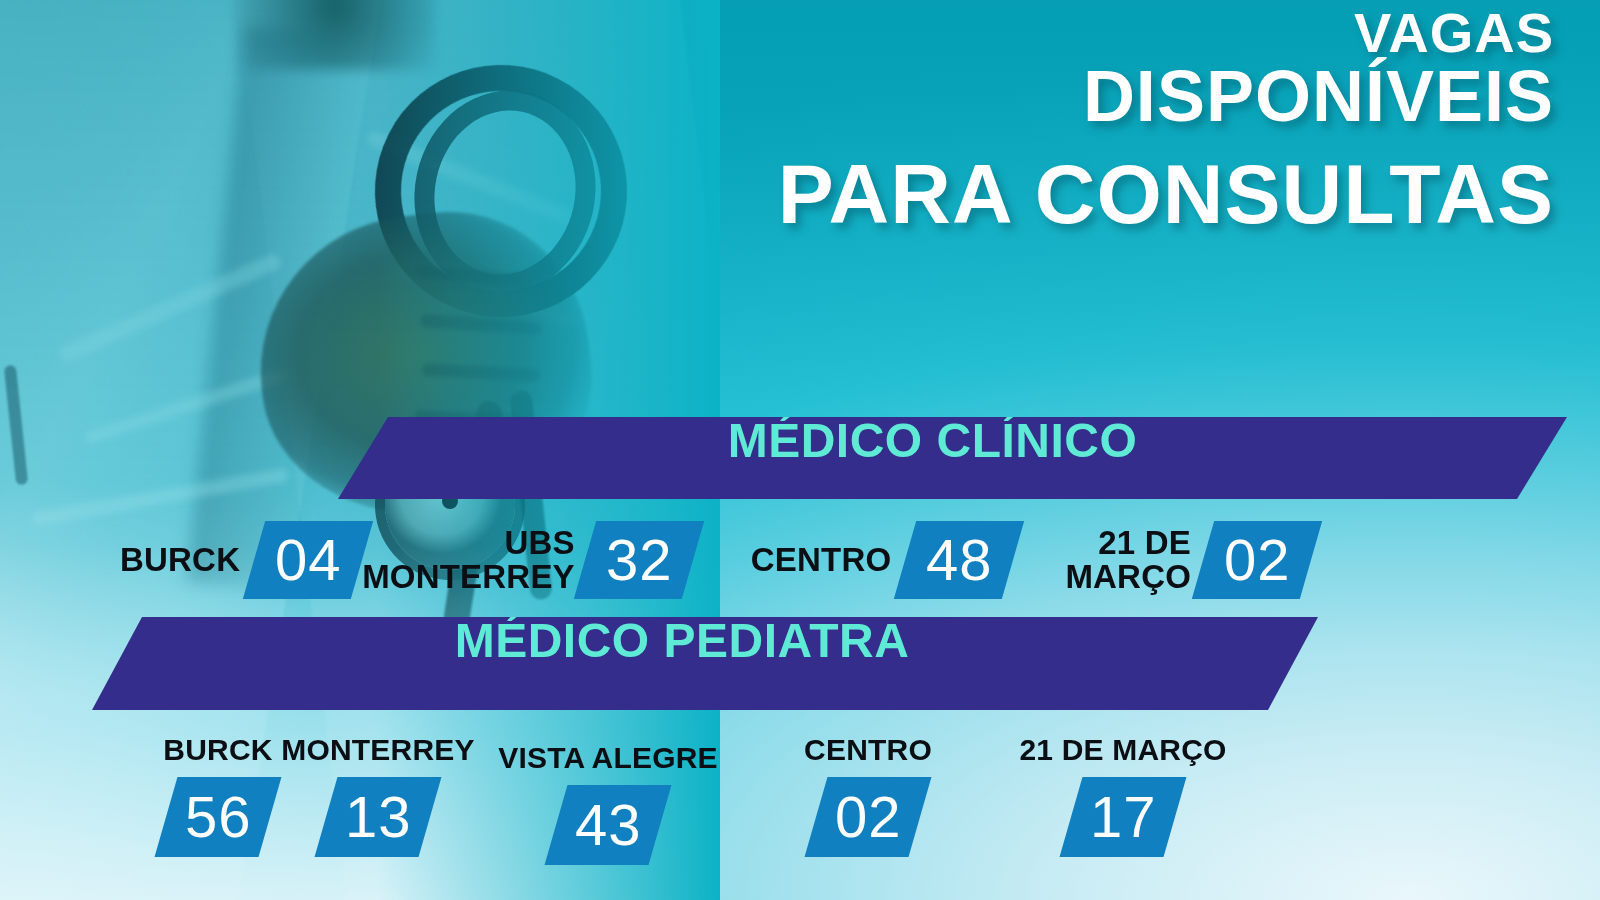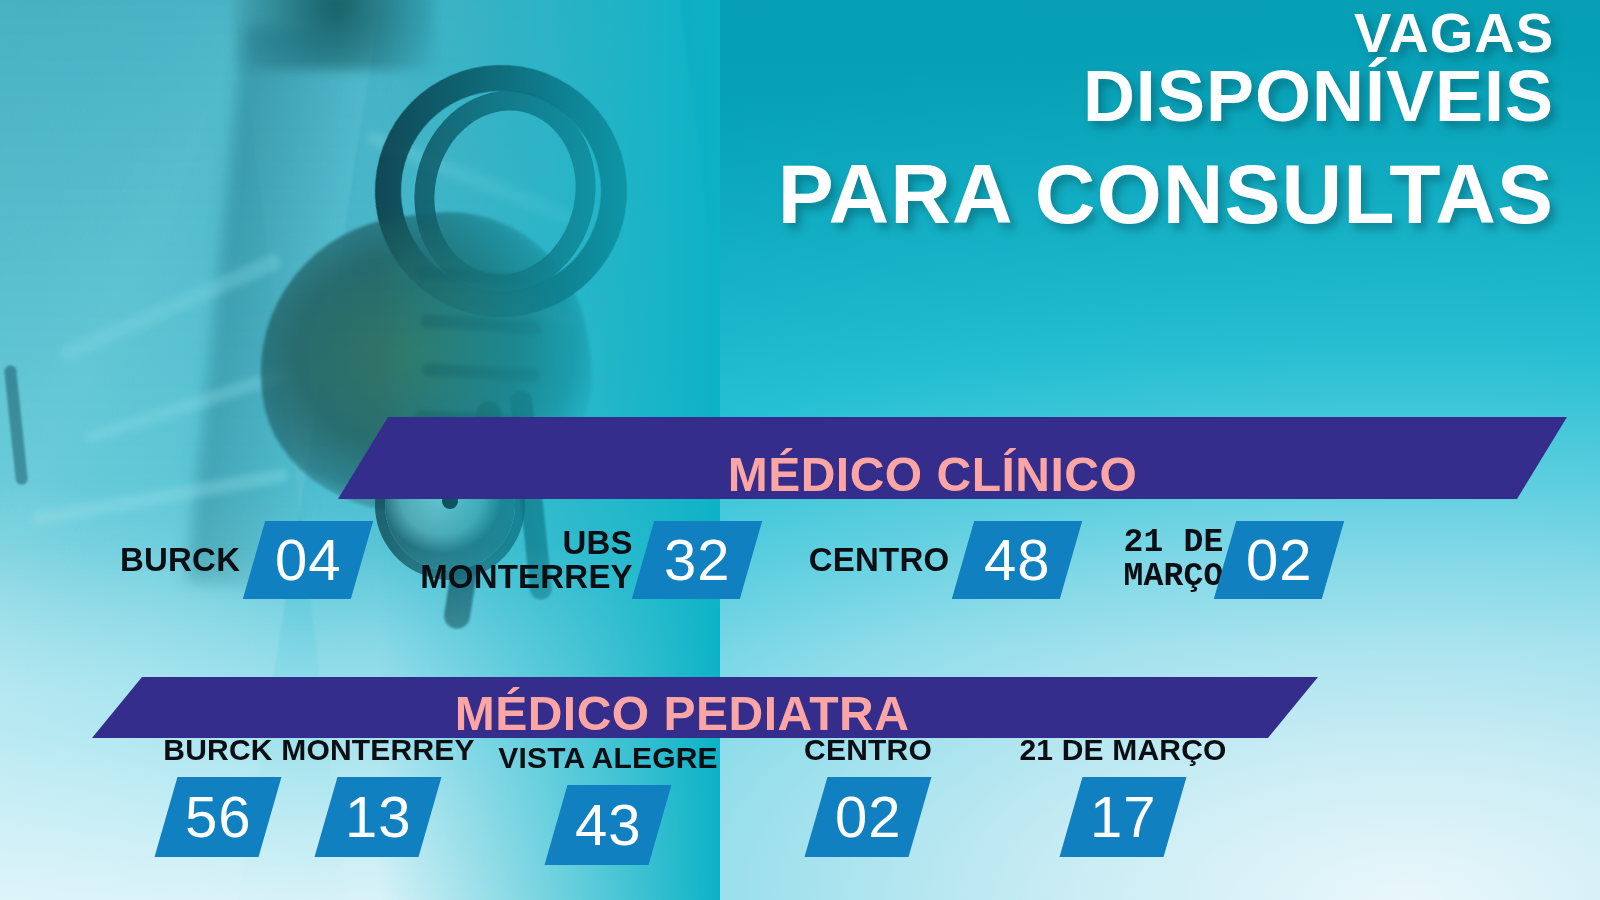--- a/index.html
+++ b/index.html
@@ -142,35 +142,35 @@
   .hl.l1{font-size:56px;}
   .hl.l2{font-size:72px;}
   .hl.l3{font-size:84px;margin-top:22px;}
   .subline{
     margin:14px 0 0 0;color:#0c1118;font-weight:300;letter-spacing:1.5px;
     font-size:56px;line-height:1;text-transform:uppercase;
   }
 
   
   .banner{
-    position:absolute;display:flex;align-items:flex-end;justify-content:center;
+    position:absolute;display:flex;align-items:flex-start;justify-content:center;
     background:#342D8B;
-    color:#fca5a5;
+    color:#5eead4;
   }
   .banner span{
     font-weight:700;font-size:48px;letter-spacing:.5px;text-transform:uppercase;
     line-height:1;display:block;
   }
   #banner-clinico{
     left:338px;top:417px;width:1229px;height:82px;
     clip-path:polygon(50px 0, 1229px 0, 1179px 100%, 0 100%);
     padding-right:40px;box-sizing:border-box;
   }
   #banner-pediatra{
-    left:92px;top:677px;width:1226px;height:61px;
+    left:92px;top:617px;width:1226px;height:93px;
     clip-path:polygon(50px 0, 1226px 0, 1176px 100%, 0 100%);
     padding-right:46px;box-sizing:border-box;
   }
 
   
   .row-inline{
     position:absolute;left:120px;top:506px;width:1360px;height:108px;
     display:flex;align-items:center;
   }
   .unit-inline{display:flex;align-items:center;}
@@ -245,35 +245,35 @@
     <span>MÉDICO CLÍNICO</span>
   </div>
 
   <div class="row-inline" id="row-clinico">
       <div class="unit-inline" style="margin-left: 0px;">
         <div class="uname" style="margin-right: 14px;">BURCK</div>
         <div class="chip big">
           <i>04</i>
         </div>
       </div>
-      <div class="unit-inline" style="margin-left: 58px;">
+      <div class="unit-inline" style="">
         <div class="uname" style="margin-right: 10px;">UBS
 MONTERREY</div>
         <div class="chip big">
           <i>32</i>
         </div>
       </div>
       <div class="unit-inline" style="margin-left: 58px;">
         <div class="uname" style="margin-right: 14px;">CENTRO</div>
         <div class="chip big">
           <i>48</i>
         </div>
       </div>
       <div class="unit-inline" style="margin-left: 52px;">
-        <div class="uname" style="margin-right: 2px; font-family: Liberation Mono, monospace;">21 DE
+        <div class="uname" style="margin-right: 12px;">21 DE
 MARÇO</div>
         <div class="chip big">
           <i>02</i>
         </div>
       </div>
     </div>
 
   <div class="banner" id="banner-pediatra">
     <span>MÉDICO PEDIATRA</span>
   </div>

